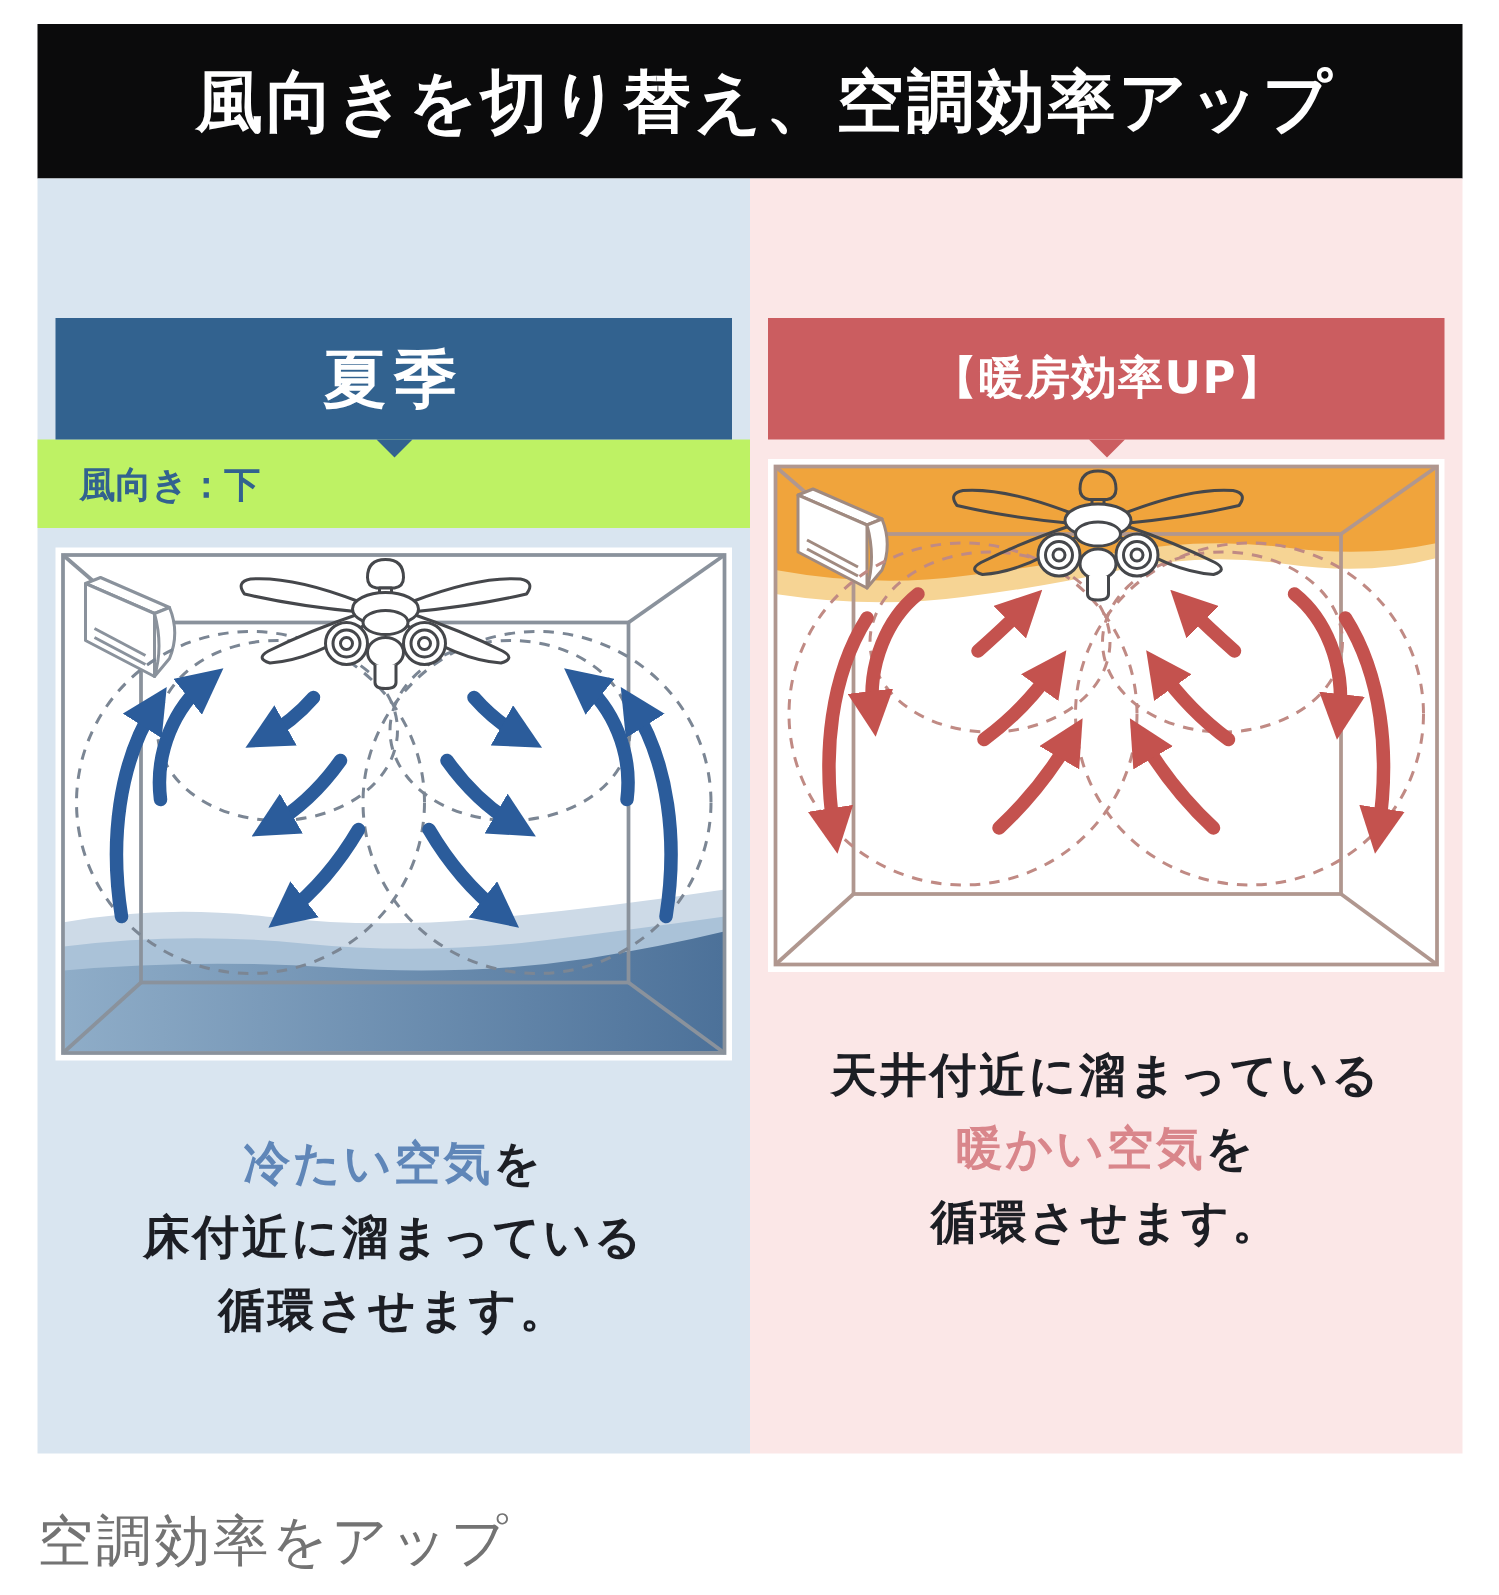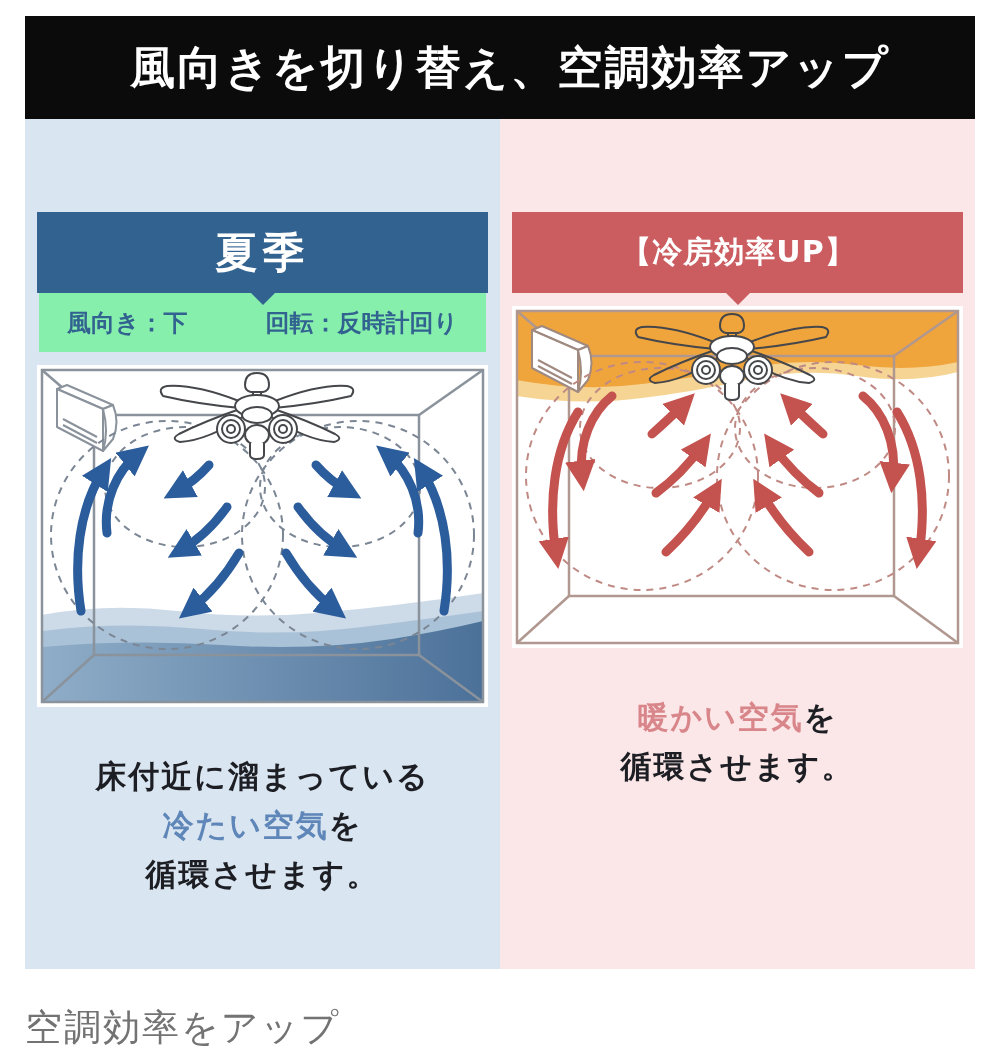--- a/index.html
+++ b/index.html
@@ -34,21 +34,21 @@
     content:""; position:absolute; left:50%; bottom:-12px;
     transform:translateX(-50%);
     border:12px solid transparent; border-bottom:0;
     border-top:12px solid var(--header_bg);
     z-index:2;
   }
   .season { font-size:42px; font-weight:800; letter-spacing:5px; }
   .benefit { font-size:30px; font-weight:800; letter-spacing:1px; margin-left:2px; }
 
   .sub-bar {
-    margin:0 14px; height:59px; background:#86efac;
+    margin:0 0; height:59px; background:#bef264;
     display:flex; align-items:center; justify-content:space-between;
     padding:17px 28px;
     font-size:24px; font-weight:700; color:var(--accent);
     white-space:nowrap;
   }
 
   .room { margin:13px 12px 0; height:342px; background:#ffffff; }
   .room svg { display:block; width:100%; height:100%; }
 
   .caption {
@@ -73,21 +73,20 @@
   </div>
 
   <div class="panels">
 
     <section class="panel" style="--panel_bg: #d9e5f0; --header_bg: #32628f; --accent: #32628f; --highlight: #5f86b8; --arrow: #2b5c9b;">
       <div class="season-header">
         <span class="season">夏季</span>
       </div>
       <div class="sub-bar">
         <span>風向き：下</span>
-        <span>回転：反時計回り</span>
       </div>
 
       <div class="room">
         <svg viewBox="0 0 451 342">
           <defs>
             <marker id="mB" viewBox="0 0 10 10" refX="5" refY="5" markerWidth="3.4" markerHeight="3.4" orient="auto">
               <path d="M0,0 L10,5 L0,10 Z" fill="#2b5c9b"></path>
             </marker>
             <linearGradient id="poolG" x1="0" y1="0" x2="1" y2="0">
               <stop offset="0" stop-color="#8fadc8"></stop>
@@ -158,29 +157,29 @@
             <path d="M249,188 Q269,222 297,244"></path>
             <path d="M44,246 C36,196 42,144 66,106"></path>
             <path d="M70,168 C66,136 80,106 100,90"></path>
             <path d="M407,246 C415,196 409,144 385,106"></path>
             <path d="M381,168 C385,136 371,106 351,90"></path>
           </g>
         </svg>
       </div>
 
       <div class="caption">
+        <div><span class="hl">冷たい空気</span><span>を</span></div>
         <div>床付近に溜まっている</div>
-        <div><span class="hl">冷たい空気</span><span>を</span></div>
         <div>循環させます。</div>
       </div>
     </section>
 
     <section class="panel" style="--panel_bg: #fbe7e7; --header_bg: #cb5d60; --accent: #c25456; --highlight: #d9868b; --arrow: #c4524e; --warm_air: #f0a43c;">
       <div class="season-header">
-        <span class="benefit">【冷房効率UP】</span>
+        <span class="benefit">【暖房効率UP】</span>
       </div>
 
       <div class="room">
         <svg viewBox="0 0 451 342">
           <defs>
             <marker id="mR" viewBox="0 0 10 10" refX="5" refY="5" markerWidth="3.4" markerHeight="3.4" orient="auto">
               <path d="M0,0 L10,5 L0,10 Z" fill="#c4524e"></path>
             </marker>
             <clipPath id="clipR">
                 <rect x="6" y="6" width="439" height="330"></rect>
@@ -246,20 +245,21 @@
             <path d="M297,246 Q269,220 249,186"></path>
             <path d="M66,106 C42,144 36,196 44,248"></path>
             <path d="M100,90 C80,106 66,136 70,170"></path>
             <path d="M385,106 C409,144 415,196 407,248"></path>
             <path d="M351,90 C371,106 385,136 381,172"></path>
           </g>
         </svg>
       </div>
 
       <div class="caption">
+        <div>天井付近に溜まっている</div>
         <div><span class="hl">暖かい空気</span><span>を</span></div>
         <div>循環させます。</div>
       </div>
     </section>
 
   </div>
 
   <div class="footer-caption">空調効率をアップ</div>
 </div>
 

